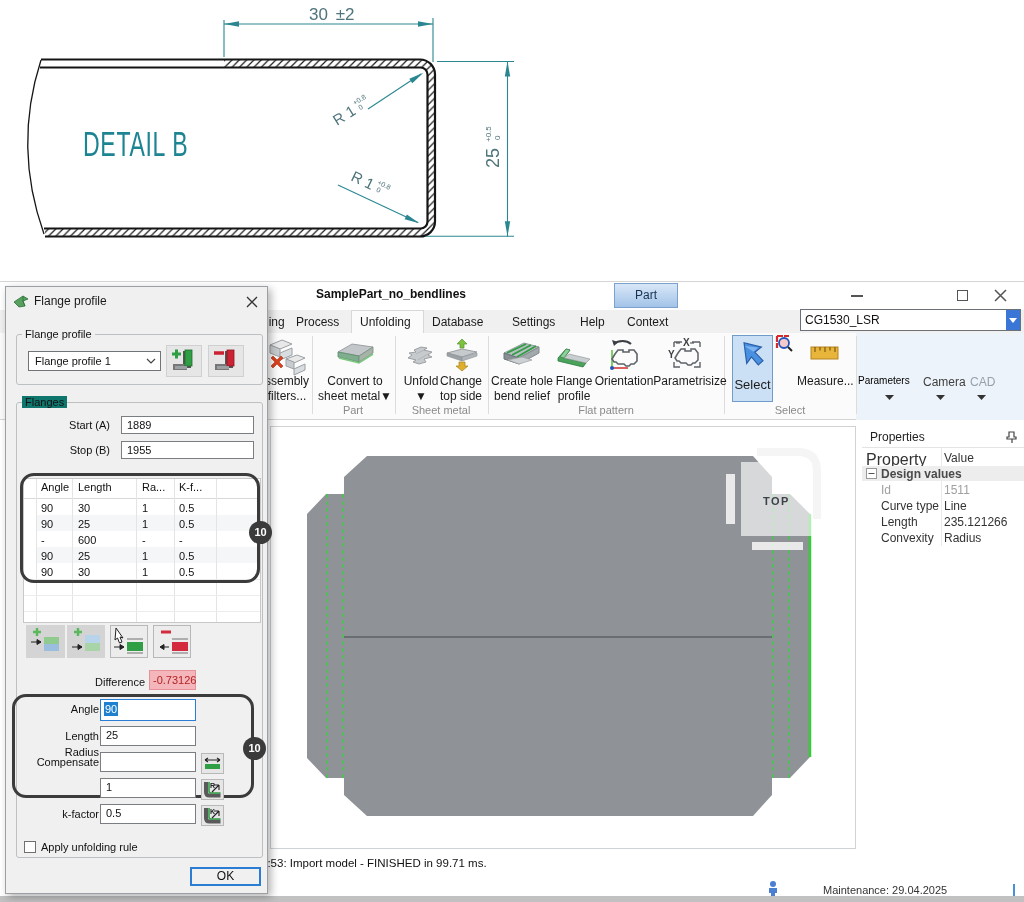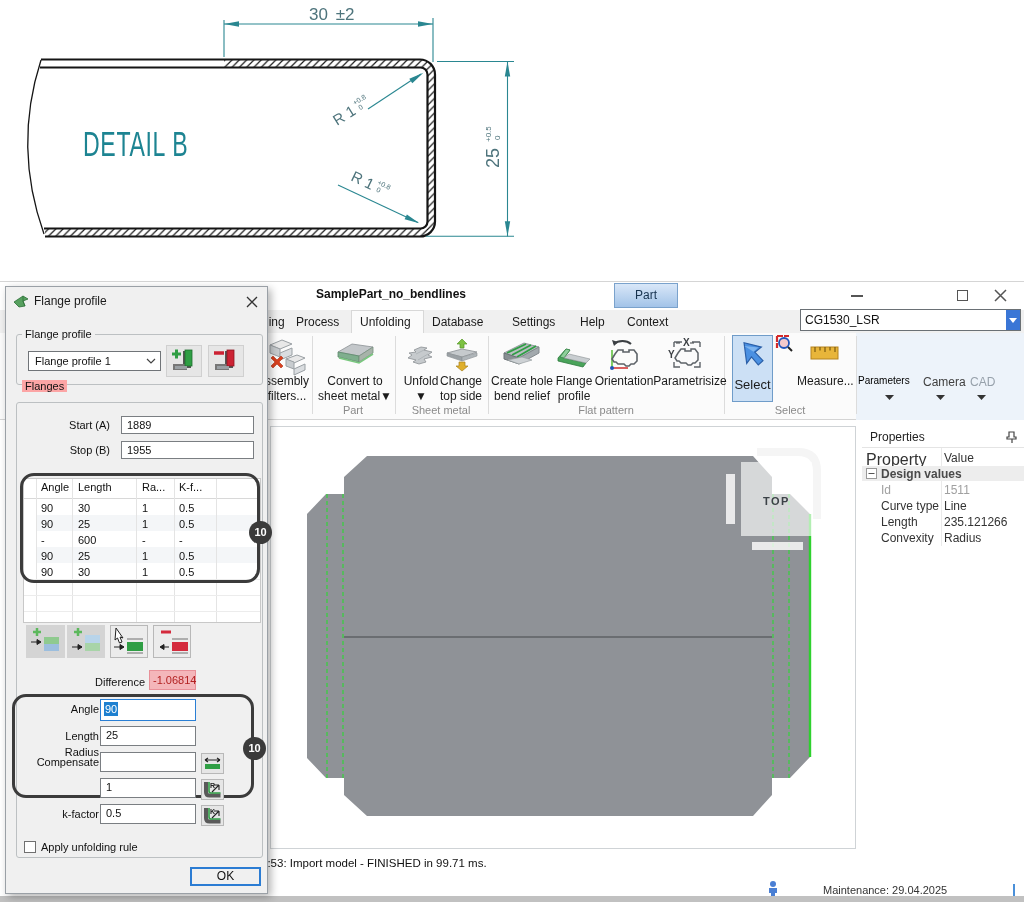--- a/index.html
+++ b/index.html
@@ -310,21 +310,21 @@
   </svg>
   <svg class="abs" style="left:212px;top:348px" width="28" height="26">
     <rect x="13" y="3" width="8" height="17" fill="#555"></rect>
     <rect x="3" y="16" width="14" height="6" fill="#777"></rect>
     <rect x="15" y="2" width="7" height="16" fill="#cc2233" stroke="#8e1422" stroke-width="0.8"></rect>
     <rect x="5" y="18" width="12" height="3" fill="#9aa0a4"></rect>
     <path d="M2,5 h10" stroke="#cc2233" stroke-width="3.5"></path>
   </svg>
 
   <div class="abs" style="left:16px;top:402px;width:247px;height:456px;border:1px solid #bcc0c2;border-radius:3px"></div>
-  <div class="abs" style="left:22px;top:380px;background:#fca5a5;padding:0 3px;font-size:11px;color:#111">Flanges</div>
+  <div class="abs" style="left:22px;top:396px;background:#0f766e;padding:0 3px;font-size:11px;color:#111">Flanges</div>
   <div class="lbl" style="left:40px;top:419px;width:70px">Start (A)</div>
   <div class="inp" style="left:121px;top:416px;width:133px;height:18px">1889</div>
   <div class="lbl" style="left:40px;top:444px;width:70px">Stop (B)</div>
   <div class="inp" style="left:121px;top:441px;width:133px;height:18px">1955</div>
 
   <div class="abs" style="left:23px;top:478px;width:238px;height:145px;background:#fff;border:1px solid #c8c8c8"></div>
   <div id="tbl">
       <div class="abs" style="left:41px;top:481px;font-size:11px;color:#111">Angle</div>
       <div class="abs" style="left:78px;top:481px;font-size:11px;color:#111">Length</div>
       <div class="abs" style="left:142px;top:481px;font-size:11px;color:#111">Ra...</div>
@@ -390,21 +390,21 @@
     </g>
     <g transform="translate(127,0)">
       <path d="M8,7 h10" stroke="#d42a3d" stroke-width="3"></path>
       <path d="M16,22 h-8 M7,22 l4,-2.5 v5 Z" stroke="#222" fill="#222"></path>
       <rect x="19" y="17" width="16" height="9" fill="#d42a3d"></rect>
       <path d="M19,14 h16 M19,28 h16" stroke="#999" stroke-width="1.5"></path>
     </g>
   </svg>
 
   <div class="lbl" style="left:75px;top:676px;width:70px">Difference</div>
-  <div class="abs" style="left:149px;top:670px;width:47px;height:20px;background:#f4b6ba;border:1px solid #e89098;font-size:11px;color:#b22222;padding:3px 0 0 3px">-1.06814</div>
+  <div class="abs" style="left:149px;top:670px;width:47px;height:20px;background:#f4b6ba;border:1px solid #e89098;font-size:11px;color:#b22222;padding:3px 0 0 3px">-0.73126</div>
 
   <div class="ann" style="left:12px;top:694px;width:242px;height:104px"></div>
   <div class="badge" style="left:243px;top:737px">10</div>
 
   <div class="lbl" style="left:29px;top:703px;width:70px">Angle</div>
   <div class="abs" style="left:100px;top:699px;width:96px;height:22px;background:#fff;border:1px solid #2a7fd4"></div>
   <div class="abs" style="left:104px;top:702px;width:14px;height:14px;background:#1e80d0;color:#fff;font-size:11px;padding-left:1px;line-height:14px">90</div>
   <div class="lbl" style="left:29px;top:730px;width:70px">Length</div>
   <div class="inp" style="left:100px;top:726px;width:96px;height:20px">25</div>
   <div class="lbl" style="left:29px;top:756px;width:70px">Compensate</div>

